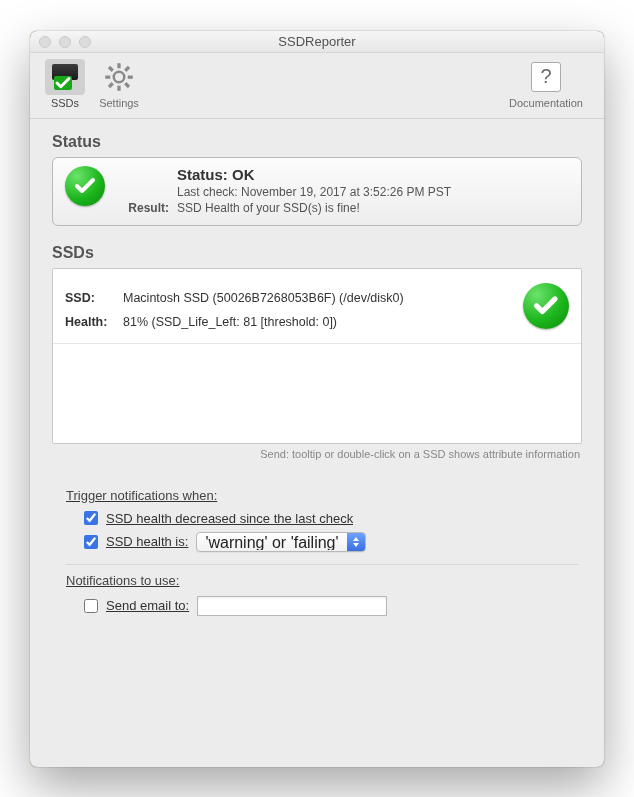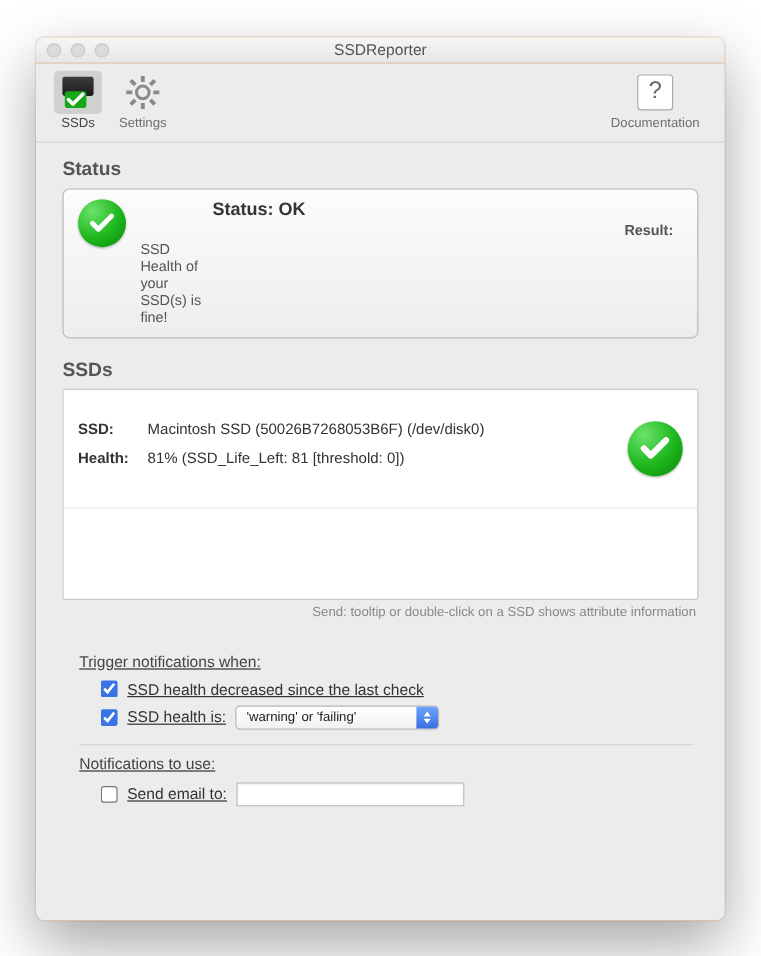--- a/index.html
+++ b/index.html
@@ -10,21 +10,21 @@
     font-size: 13px;
     color: #333;
     background: #fff;
   }
   .stage {
     width: 634px; height: 797px;
     display: flex; align-items: center; justify-content: center;
   }
   .win {
     width: 574px; height: 736px;
-    background: #fdba74;
+    background: #4d7c0f;
     border-radius: 7px;
     box-shadow: 0 20px 50px rgba(0,0,0,.35), 0 0 0 1px rgba(0,0,0,.08);
     overflow: hidden;
     display: flex; flex-direction: column;
   }
   
   .titlebar {
     height: 22px;
     background: linear-gradient(#f6f6f6,#e6e6e6);
     border-bottom: 1px solid #d6d6d6;
@@ -99,40 +99,40 @@
   
   .ssdlist{
     background:#fff;
     border:1px solid #c9c9c9;
     border-radius:2px;
     height:176px;
     overflow:hidden;
   }
   .ssdrow{
     border-bottom:1px solid #e6e6e6;
-    padding:26px 12px;
-    display:flex; align-items:flex-start; gap:14px;
+    padding:14px 12px;
+    display:flex; align-items:flex-end; gap:14px;
   }
   .ssdrow .rowtext{ flex:1; }
   .rowgrid{ display:grid; grid-template-columns:58px 1fr; row-gap:10px; font-size:12.5px;}
   .rowgrid .rlab{ font-weight:700; color:#333;}
   .infoline{
     font-size:11px; color:#888; text-align:right; margin:4px 2px 0 0;
   }
   
   .notif { margin-top:16px;}
   .notif .inner{ padding: 4px 4px 0 14px; text-decoration: underline;}
   .notif .grouplbl{ font-size:13px; color:#444; margin:8px 0 8px 0;}
   .row{ display:flex; align-items:center; gap:8px; margin:6px 0 6px 18px; font-size:13px;}
   input[type=checkbox]{
     width:14px; height:14px; margin:0; accent-color:#3973e5;
   }
   select.mac{
     -webkit-appearance:none; appearance:none;
-    height:20px; font-size:11px;
+    height:20px; font-size:16px;
     padding:1px 22px 1px 8px;
     background:linear-gradient(#ffffff,#f1f1f1);
     border:1px solid #b8b8b8; border-radius:4px;
     box-shadow:0 1px 0 rgba(0,0,0,.05);
     color:#222;
   }
   .select-wrap{ position:relative; display:inline-block;}
   .select-wrap::after{
     content:""; position:absolute; right:1px; top:1px; bottom:1px; width:18px;
     background: linear-gradient(#6ea2ff,#3a6fe0);
@@ -235,20 +235,21 @@
         <div class="bigcheck">
           <svg viewBox="0 0 24 24">
               <path d="M4 12 l5 5 l11 -11" stroke="#fff" stroke-width="4" fill="none" stroke-linecap="round" stroke-linejoin="round"></path>
             </svg>
         </div>
         <div class="status-right">
           <div class="status-grid">
             <div class="lab"> </div>
             <div class="status-head">Status: OK</div>
             <div class="lab"> </div>
+            <div class="status-sub">Last check: November 19, 2017 at 3:52:26 PM PST</div>
             <div class="lab" style="visibility:visible">Result:</div>
             <div class="status-res">SSD Health of your SSD(s) is fine!</div>
           </div>
         </div>
       </div>
 
       <h2 class="section">SSDs</h2>
       <div class="ssdlist">
         <div class="ssdrow">
           <div class="rowtext">

